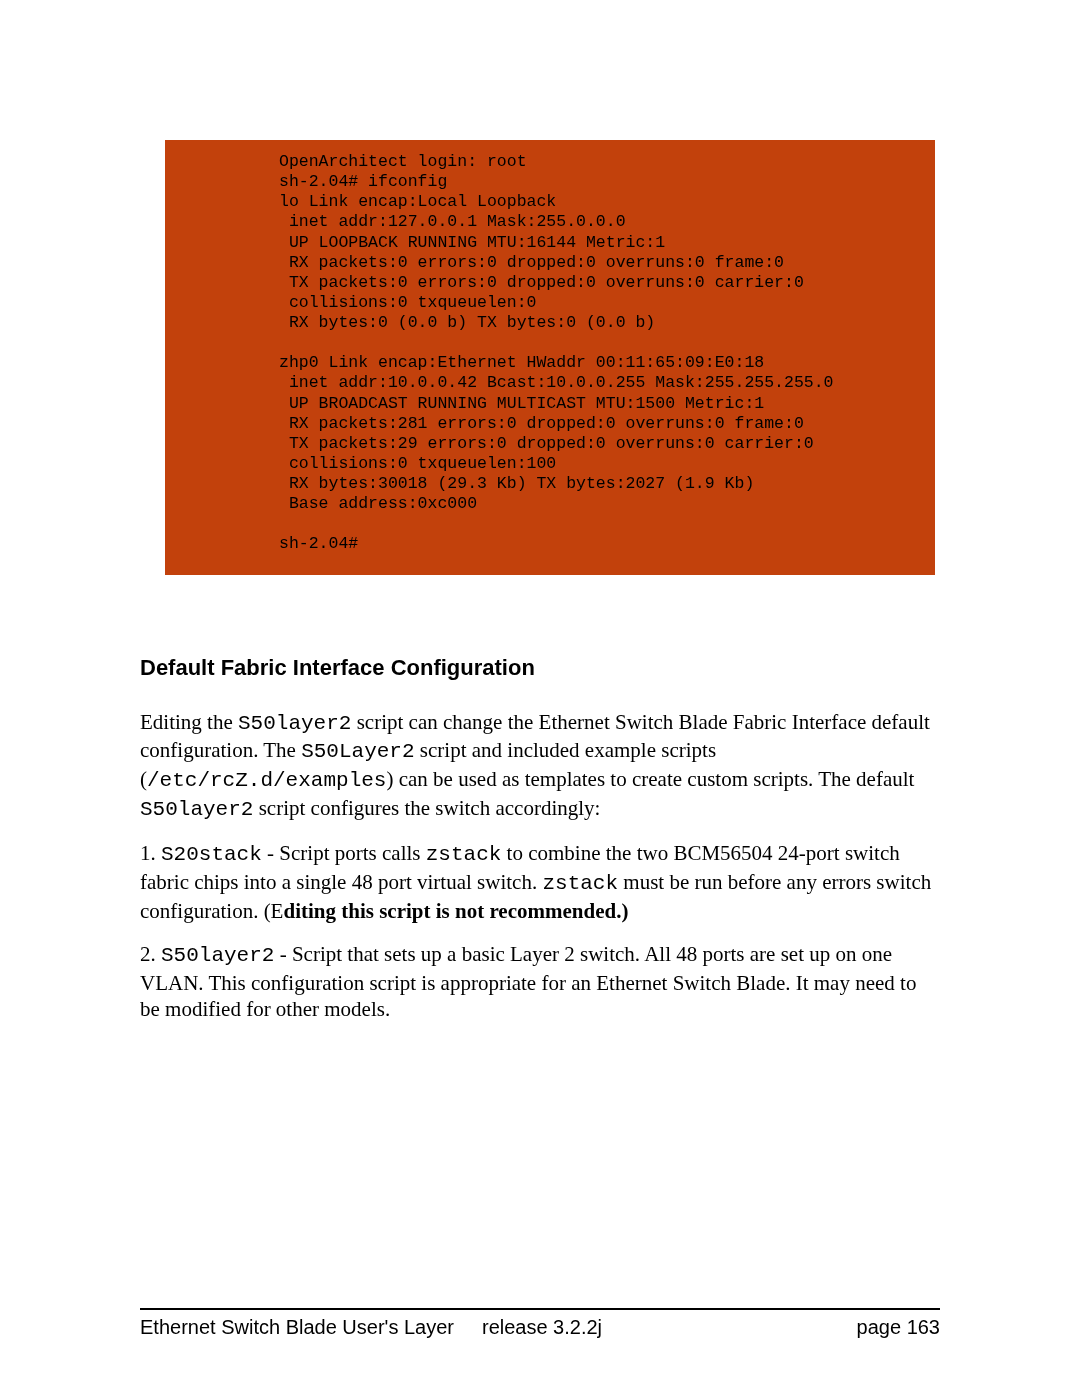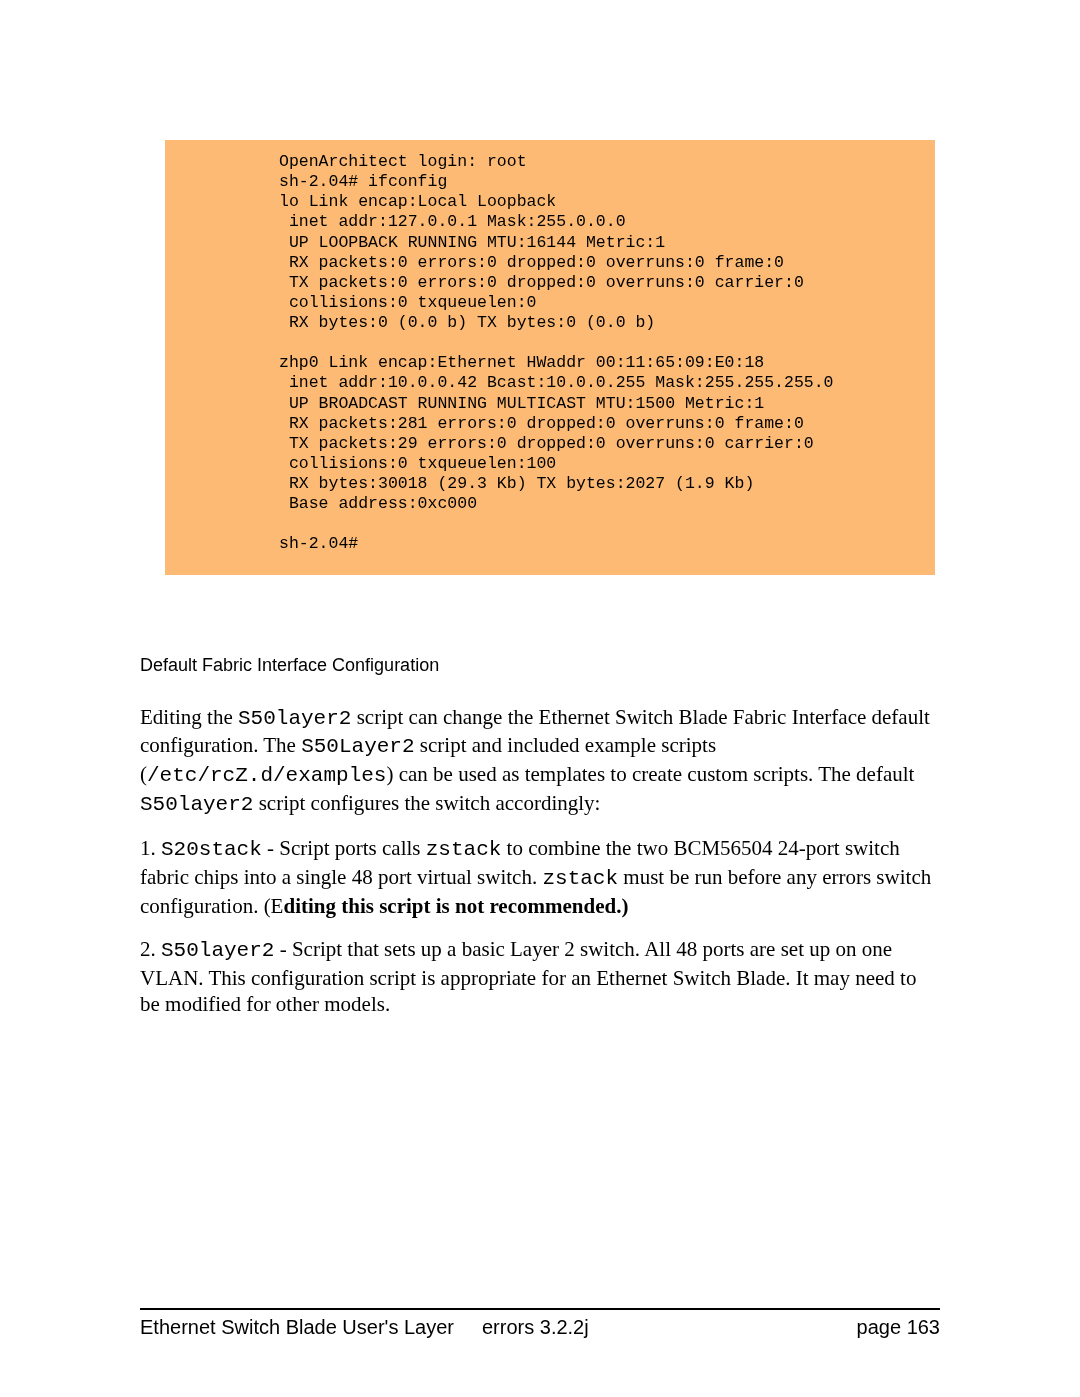--- a/index.html
+++ b/index.html
@@ -10,34 +10,34 @@
     color: #000;
   }
   .page {
     width: 1080px;
     height: 1397px;
     position: relative;
     box-sizing: border-box;
     padding: 140px 140px 0 140px;
   }
   .code-block {
-    background: #fdba74;
+    background: #c2410c;
     margin-left: 25px;
     margin-right: 5px;
     padding: 12px 1px 20px 114px;
     font-family: "Courier New", Courier, monospace;
     font-size: 16.5px;
     line-height: 1.22;
     color: #000;
     white-space: pre;
   }
   h2.section-heading {
     font-family: Arial, Helvetica, sans-serif;
-    font-weight: normal;
-    font-size: 18px;
+    font-weight: bold;
+    font-size: 22px;
     margin: 80px 0 28px 0;
   }
   p.body {
     font-size: 21px;
     line-height: 1.28;
     margin: 0 0 16px 0;
   }
   .mono {
     font-family: "Courier New", Courier, monospace;
   }
@@ -98,18 +98,18 @@
   </p>
 
   <p class="body">
     <span>2. </span><span class="mono">S50layer2</span><span> - Script that sets up a basic Layer 2 switch. All 48 ports are set up on one VLAN. This configuration script is appropriate for an Ethernet Switch Blade. It may need to be modified for other models.</span>
   </p>
 
   <div class="footer">
     <hr>
     <div class="footer-row">
       <div class="footer-left">Ethernet Switch Blade User's Layer</div>
-      <div class="footer-center">errors  3.2.2j</div>
+      <div class="footer-center">release  3.2.2j</div>
       <div class="footer-right">page 163</div>
     </div>
   </div>
 
 </div>
 
 </body></html>

